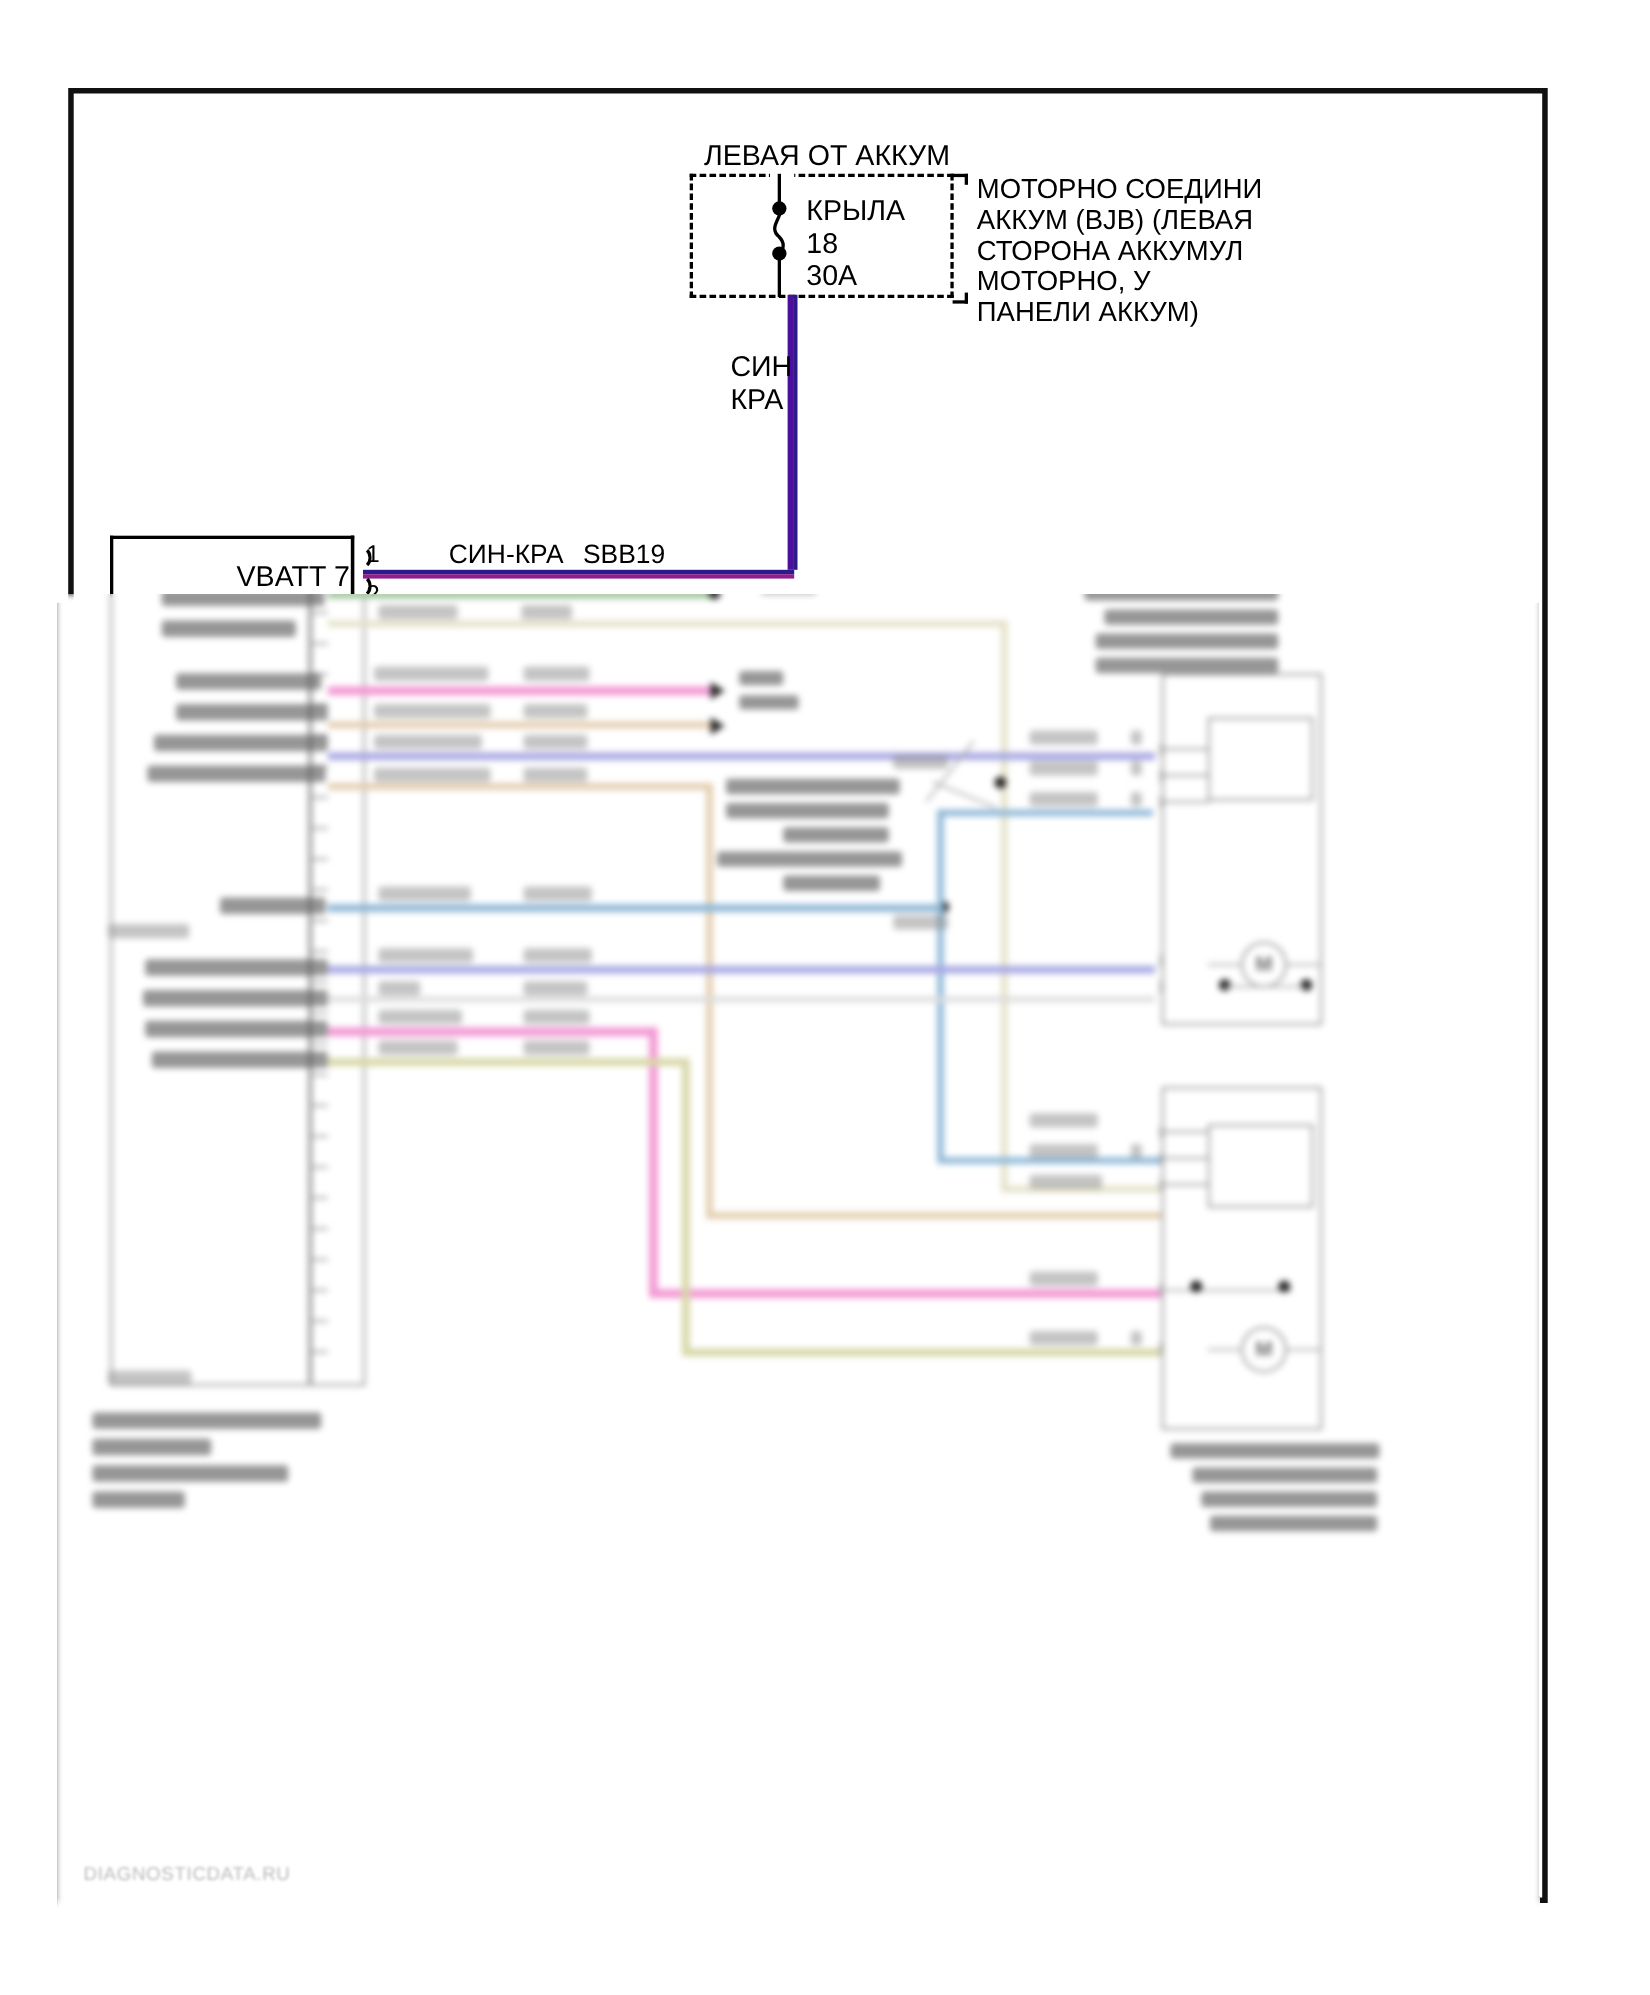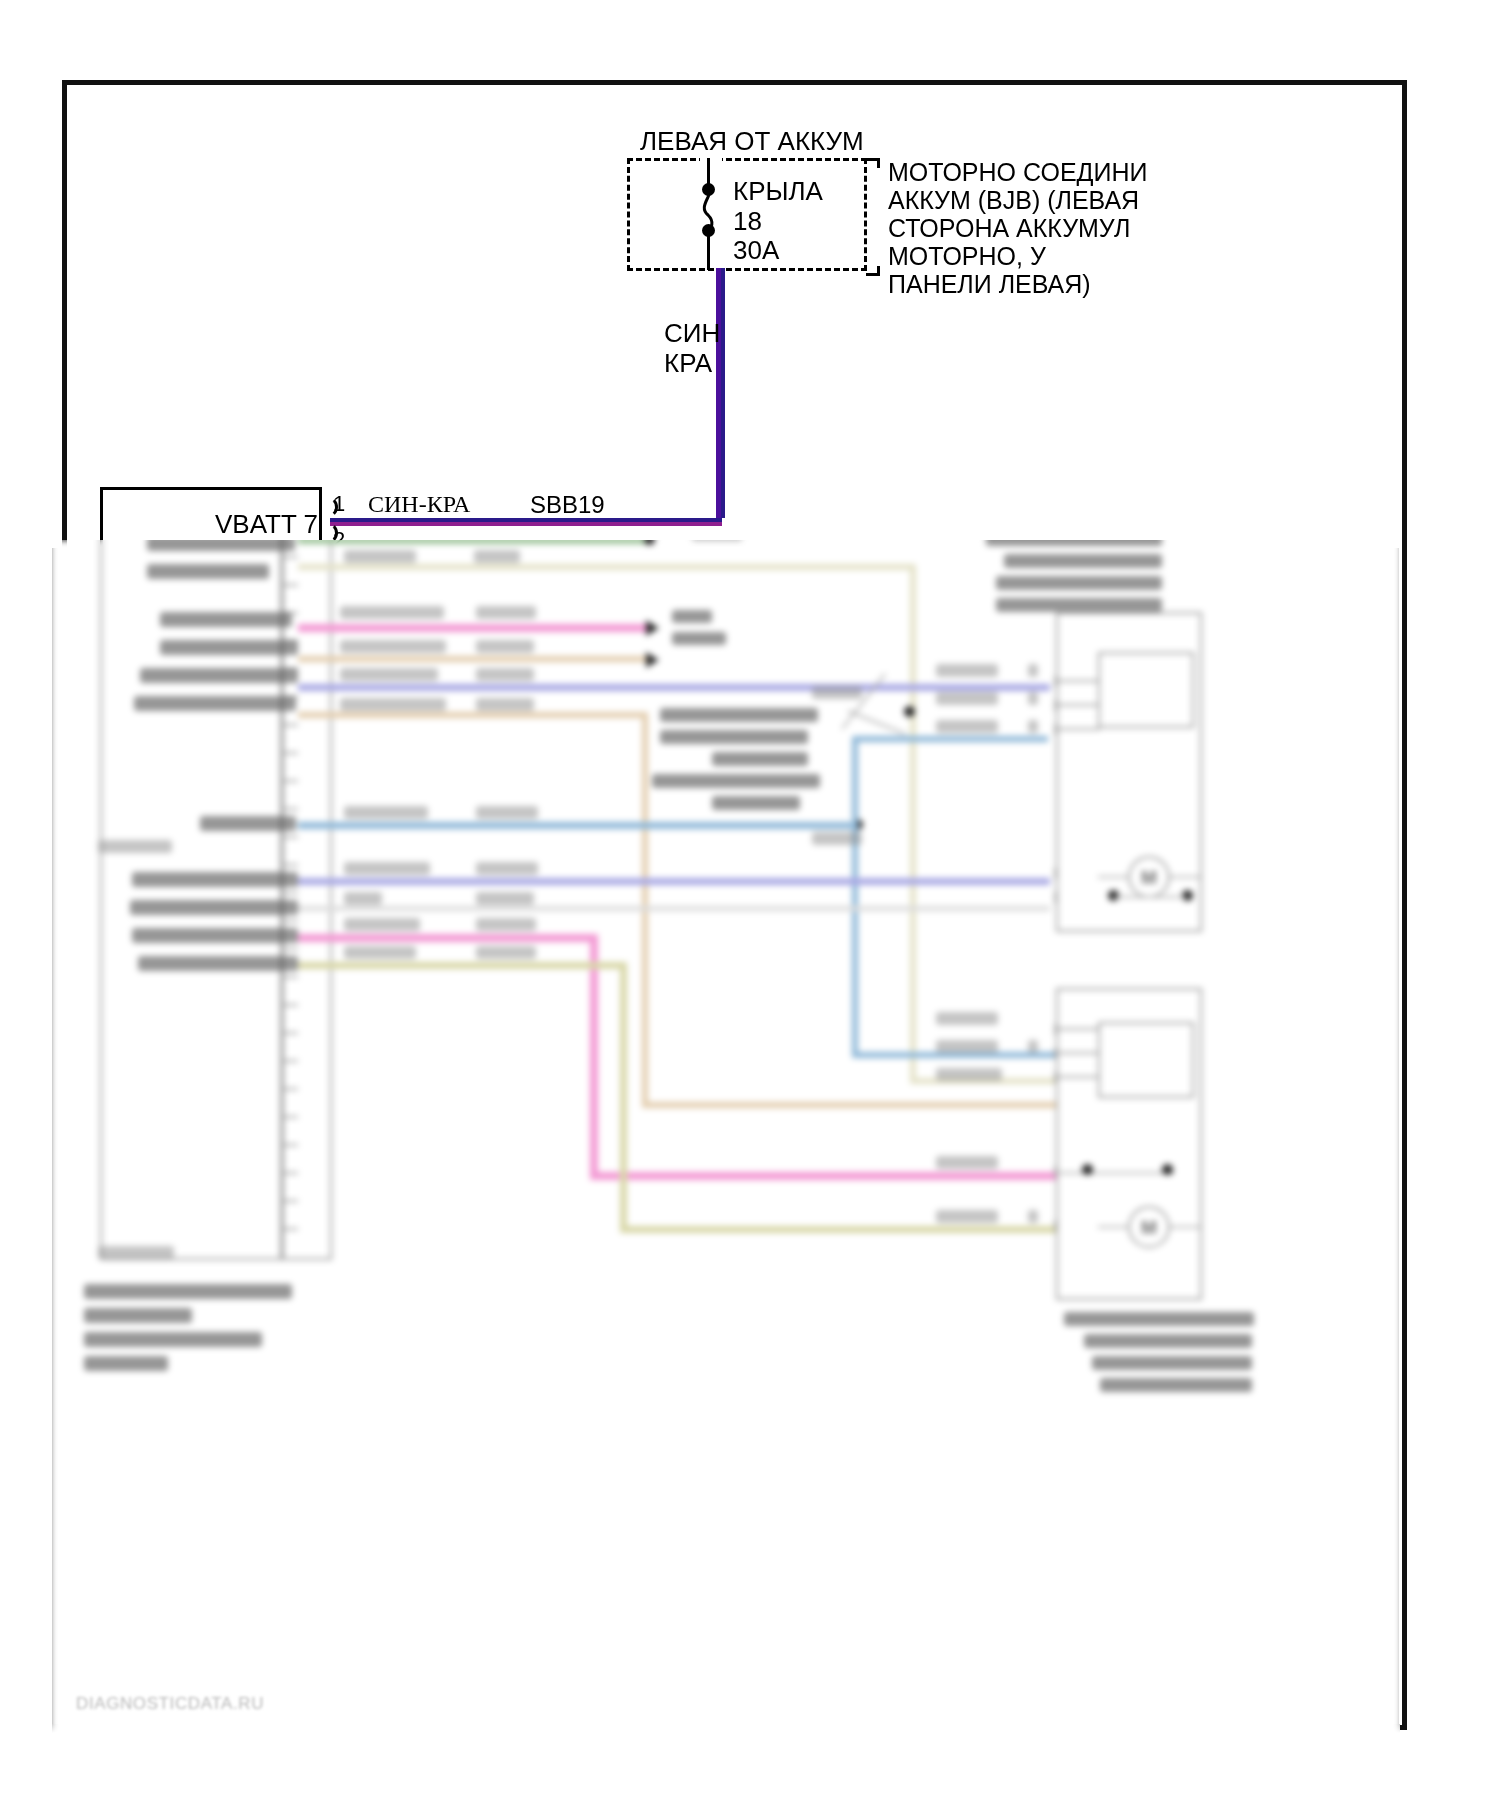--- a/index.html
+++ b/index.html
@@ -125,41 +125,41 @@
   <div class="txt t26" style="left:733px;top:206px;">18</div>
   <div class="txt t26" style="left:733px;top:235px;">30A</div>
 
   <div id="bjb-bracket"></div>
   <div id="bjb-bracket-mask"></div>
 
   <div class="txt t25" style="left:888px;top:157px;">МОТОРНО СОЕДИНИ</div>
   <div class="txt t25" style="left:888px;top:185px;">АККУМ (BJB) (ЛЕВАЯ</div>
   <div class="txt t25" style="left:888px;top:213px;">СТОРОНА АККУМУЛ</div>
   <div class="txt t25" style="left:888px;top:241px;">МОТОРНО, У</div>
-  <div class="txt t25" style="left:888px;top:269px;">ПАНЕЛИ ЛЕВАЯ)</div>
+  <div class="txt t25" style="left:888px;top:269px;">ПАНЕЛИ АККУМ)</div>
 
   <div id="feed-v"></div>
   <div id="feed-v2"></div>
   <div id="feed-h1"></div>
   <div id="feed-h2"></div>
 
   <div class="txt t26" style="left:664px;top:318px;">СИН</div>
   <div class="txt t26" style="left:664px;top:348px;">КРА</div>
 
   <div id="module-box"></div>
   <div id="module-right"></div>
 
   <div class="txt t26" style="left:215px;top:509px;">VBATT 7</div>
 
   <div class="arc" style="left:322px;top:496px;"></div>
   <div class="arc" style="left:322px;top:522px;"></div>
   <div class="txt t22" style="left:333px;top:491px;">1</div>
   <div class="txt t22" style="left:333px;top:527px;">2</div>
 
-  <div class="txt t24" style="left:368px;top:490px;font-family:Liberation Serif, serif;">СИН-КРА</div>
+  <div class="txt t24" style="left:408px;top:490px;">СИН-КРА</div>
   <div class="txt t24" style="left:530px;top:490px;">SBB19</div>
 </div>
 
 <div id="panel-shadow-l"></div>
 <div id="panel-shadow-r"></div>
 <div id="panel-shadow-b"></div>
 
 <div id="blurwrap">
  <div id="blurpanel">
 

